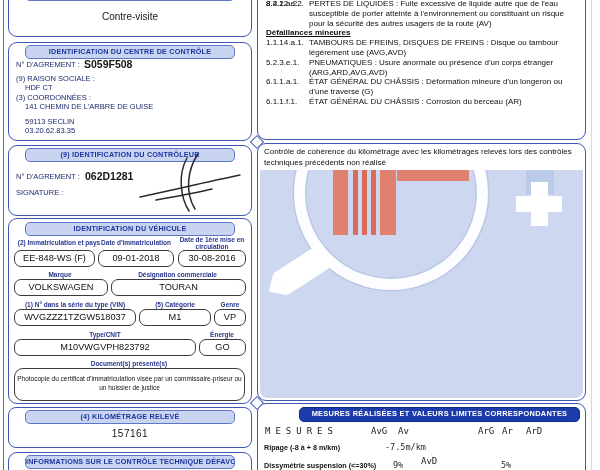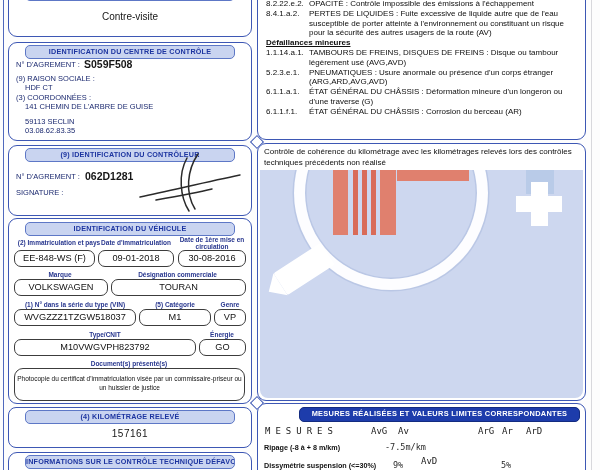--- a/index.html
+++ b/index.html
@@ -51,21 +51,21 @@
 
   <div class="box" style="left:8px;top:42px;width:244px;height:99px;">
     <div class="band" style="top:2px;">IDENTIFICATION DU CENTRE DE CONTRÔLE</div>
     <div class="txt" style="left:7px;top:17px;">N° D'AGREMENT :</div>
     <div class="txt big-val" style="left:75px;top:15px;">S059F508</div>
     <div class="txt" style="left:7px;top:31px;">(9) RAISON SOCIALE :</div>
     <div class="txt" style="left:16px;top:40px;">HDF CT</div>
     <div class="txt" style="left:7px;top:50px;">(3) COORDONNÉES :</div>
     <div class="txt" style="left:16px;top:59px;">141 CHEMIN DE L'ARBRE DE GUISE</div>
     <div class="txt" style="left:16px;top:74px;">59113 SECLIN</div>
-    <div class="txt" style="left:16px;top:83px;">03.08.62.83.35</div>
+    <div class="txt" style="left:16px;top:83px;">03.20.62.83.35</div>
   </div>
 
   <div class="box" style="left:8px;top:145px;width:244px;height:71px;">
     <div class="band" style="top:2px;">(9) IDENTIFICATION DU CONTRÔLEUR</div>
     <div class="txt" style="left:7px;top:26px;">N° D'AGREMENT :</div>
     <div class="txt big-val" style="left:76px;top:24px;font-weight:bold;">062D1281</div>
     <div class="txt" style="left:7px;top:42px;">SIGNATURE :</div>
     <svg class="sig" style="left:125px;top:6px;" width="112" height="62" viewBox="0 0 112 62">
       <g fill="none" stroke="#2a2a2a" stroke-width="1.5" stroke-linecap="round">
         <path d="M6 45 C 35 39, 72 30, 106 23"></path>
@@ -109,21 +109,20 @@
 
   <div class="box" style="left:8px;top:452px;width:244px;height:40px;">
     <div class="band" style="top:2px;">INFORMATIONS SUR LE CONTRÔLE TECHNIQUE DÉFAVORABLE</div>
   </div>
 
   <div class="box" style="left:257px;top:-12px;width:329px;height:152px;">
     <div class="dlist">
 
         <div class="ditem">
           <span class="dcode">8.2.22.e.2.</span>
-          <span>OPACITÉ : Contrôle impossible des émissions à l'échappement</span>
         </div>
 
         <div class="ditem">
           <span class="dcode">8.4.1.a.2.</span>
           <span>PERTES DE LIQUIDES : Fuite excessive de liquide autre que de l'eau susceptible de porter atteinte à l'environnement ou constituant un risque pour la sécurité des autres usagers de la route (AV)</span>
         </div>
 
       <div class="dmin-title">Défaillances mineures</div>
 
         <div class="ditem">

